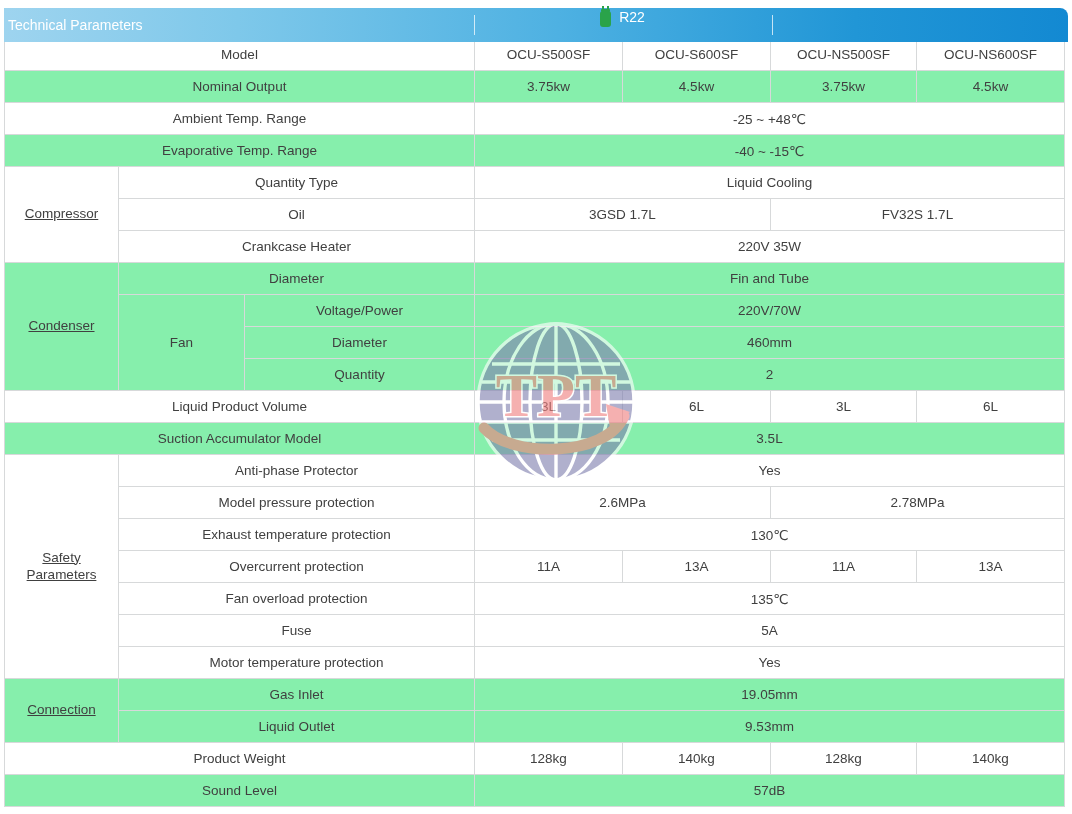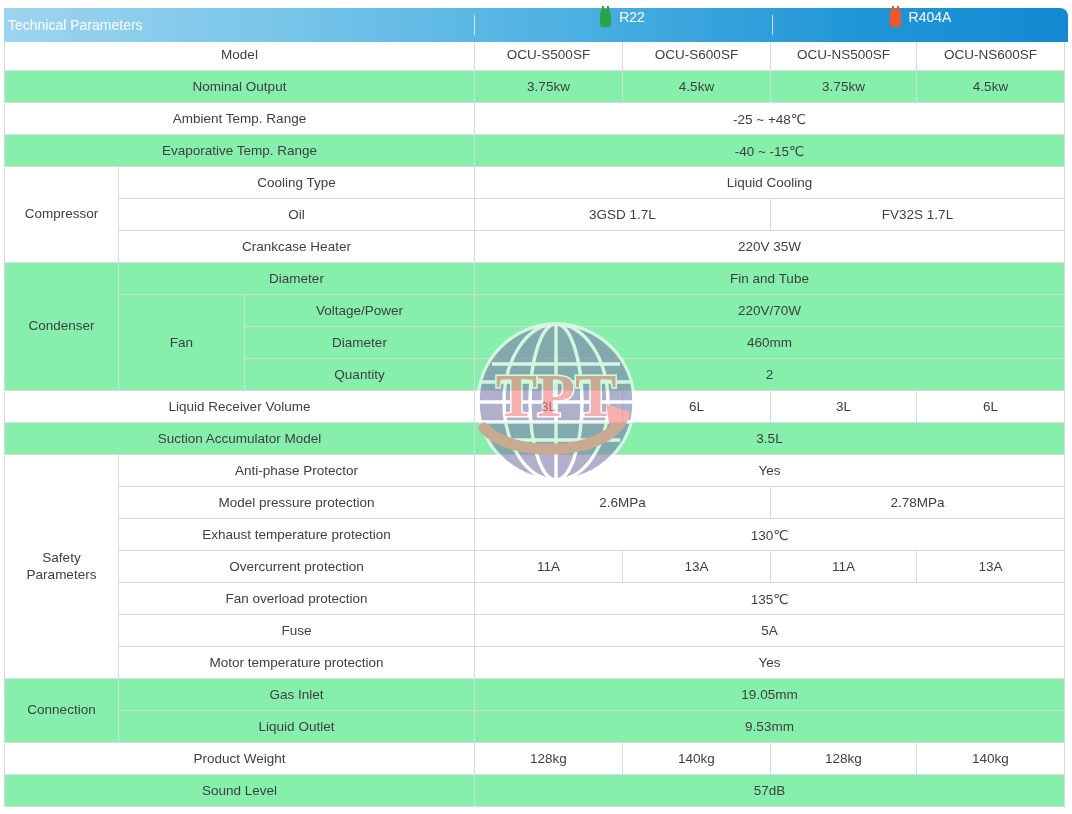--- a/index.html
+++ b/index.html
@@ -62,21 +62,21 @@
     position:absolute;top:11px;height:20px;width:1px;background:rgba(255,255,255,.72);z-index:4;
   }
   .cyl{display:inline-block;width:13px;height:21px;position:relative;flex:0 0 auto;}
   .cyl svg{display:block;}
 
   
   .rw-white td{background:#ffffff;}
   .rw-grey td{background:#86efac;}
 
   .lbl-blue{color:#1b8dd3;}
-  .grp{color:#1b8dd3;font-size:13.5px;line-height:1.25;}
+  .grp{color:#1b8dd3;font-size:13.5px;line-height:1.25;text-decoration:underline;}
   .sub{color:#404040;}
 </style>
 </head>
 <body>
 
 <div class="sheet">
 
   <div class="watermark">
     <svg viewBox="0 0 180 180" xmlns="http://www.w3.org/2000/svg">
       <circle cx="90" cy="90" r="78" fill="#8080b0"></circle>
@@ -107,31 +107,20 @@
       <svg width="13" height="21" viewBox="0 0 13 21">
         <rect x="3" y="0" width="2" height="4" fill="#2aa34a"></rect>
         <rect x="8" y="0" width="2" height="4" fill="#2aa34a"></rect>
         <rect x="2" y="3" width="9" height="3" rx="1" fill="#2aa34a"></rect>
         <rect x="1" y="5" width="11" height="16" rx="3" fill="#2aa34a"></rect>
       </svg>
     </span>
     <span>R22</span>
   </div>
 
-  <div class="gascell gas-r404">
-    <span class="cyl">
-      <svg width="13" height="21" viewBox="0 0 13 21">
-        <rect x="3" y="0" width="2" height="4" fill="#f0582a"></rect>
-        <rect x="8" y="0" width="2" height="4" fill="#f0582a"></rect>
-        <rect x="2" y="3" width="9" height="3" rx="1" fill="#f0582a"></rect>
-        <rect x="1" y="5" width="11" height="16" rx="3" fill="#f0582a"></rect>
-      </svg>
-    </span>
-    <span>R404A</span>
-  </div>
 
   <table class="spec">
     <colgroup>
       <col style="width:114px">
         <col style="width:126px">
         <col style="width:230px">
       <col style="width:148px">
         <col style="width:148px">
         <col style="width:146px">
         <col style="width:148px">
@@ -165,21 +154,21 @@
       <td colspan="4">-25 ~ +48℃</td>
     </tr>
 
     <tr class="rw-grey">
       <td colspan="3" class="lbl-blue">Evaporative Temp. Range</td>
       <td colspan="4">-40 ~ -15℃</td>
     </tr>
 
     <tr class="rw-white">
       <td rowspan="3" class="grp">Compressor</td>
-      <td colspan="2" class="sub">Cooling Type</td>
+      <td colspan="2" class="sub">Quantity Type</td>
       <td colspan="4">Liquid Cooling</td>
     </tr>
     <tr class="rw-white">
       <td colspan="2" class="sub">Oil</td>
       <td colspan="2">3GSD 1.7L</td>
       <td colspan="2">FV32S 1.7L</td>
     </tr>
     <tr class="rw-white">
       <td colspan="2" class="sub">Crankcase Heater</td>
       <td colspan="4">220V 35W</td>
@@ -198,21 +187,21 @@
     <tr class="rw-grey">
       <td class="sub">Diameter</td>
       <td colspan="4">460mm</td>
     </tr>
     <tr class="rw-grey">
       <td class="sub">Quantity</td>
       <td colspan="4">2</td>
     </tr>
 
     <tr class="rw-white">
-      <td colspan="3" class="lbl-blue">Liquid Receiver Volume</td>
+      <td colspan="3" class="lbl-blue">Liquid Product Volume</td>
       <td>3L</td>
       <td>6L</td>
       <td>3L</td>
       <td>6L</td>
     </tr>
 
     <tr class="rw-grey">
       <td colspan="3" class="lbl-blue">Suction Accumulator Model</td>
       <td colspan="4">3.5L</td>
     </tr>

